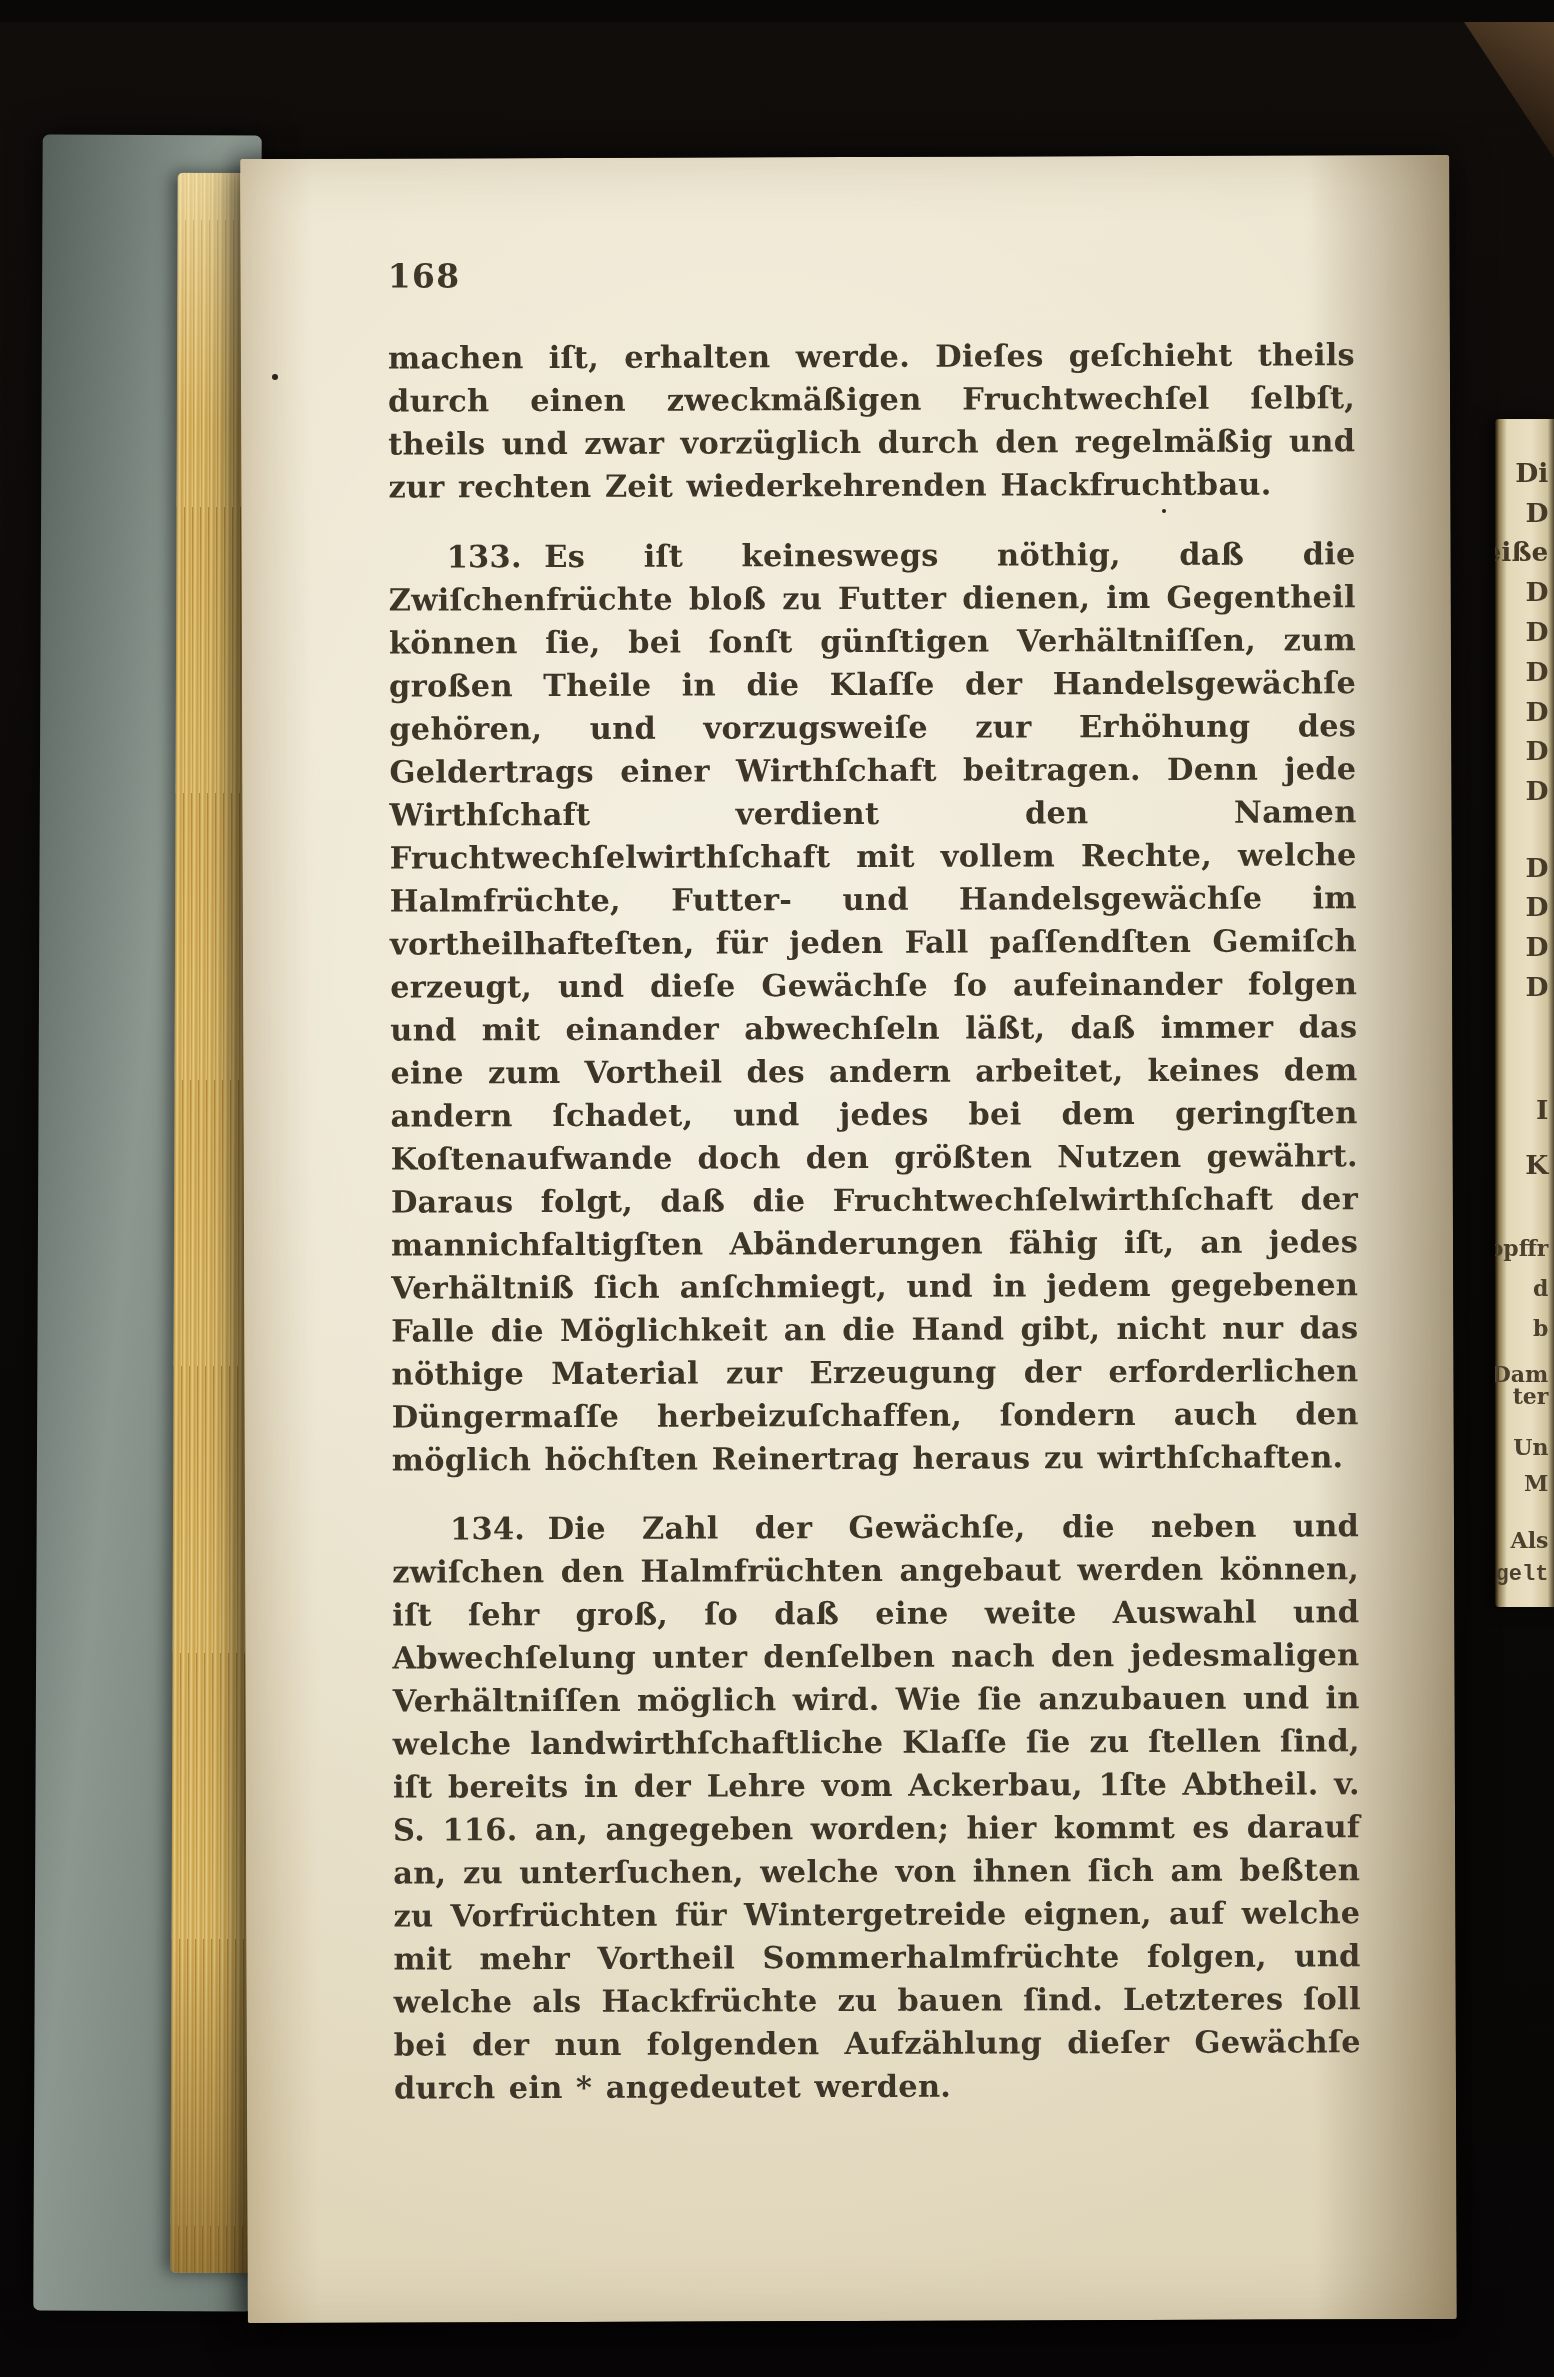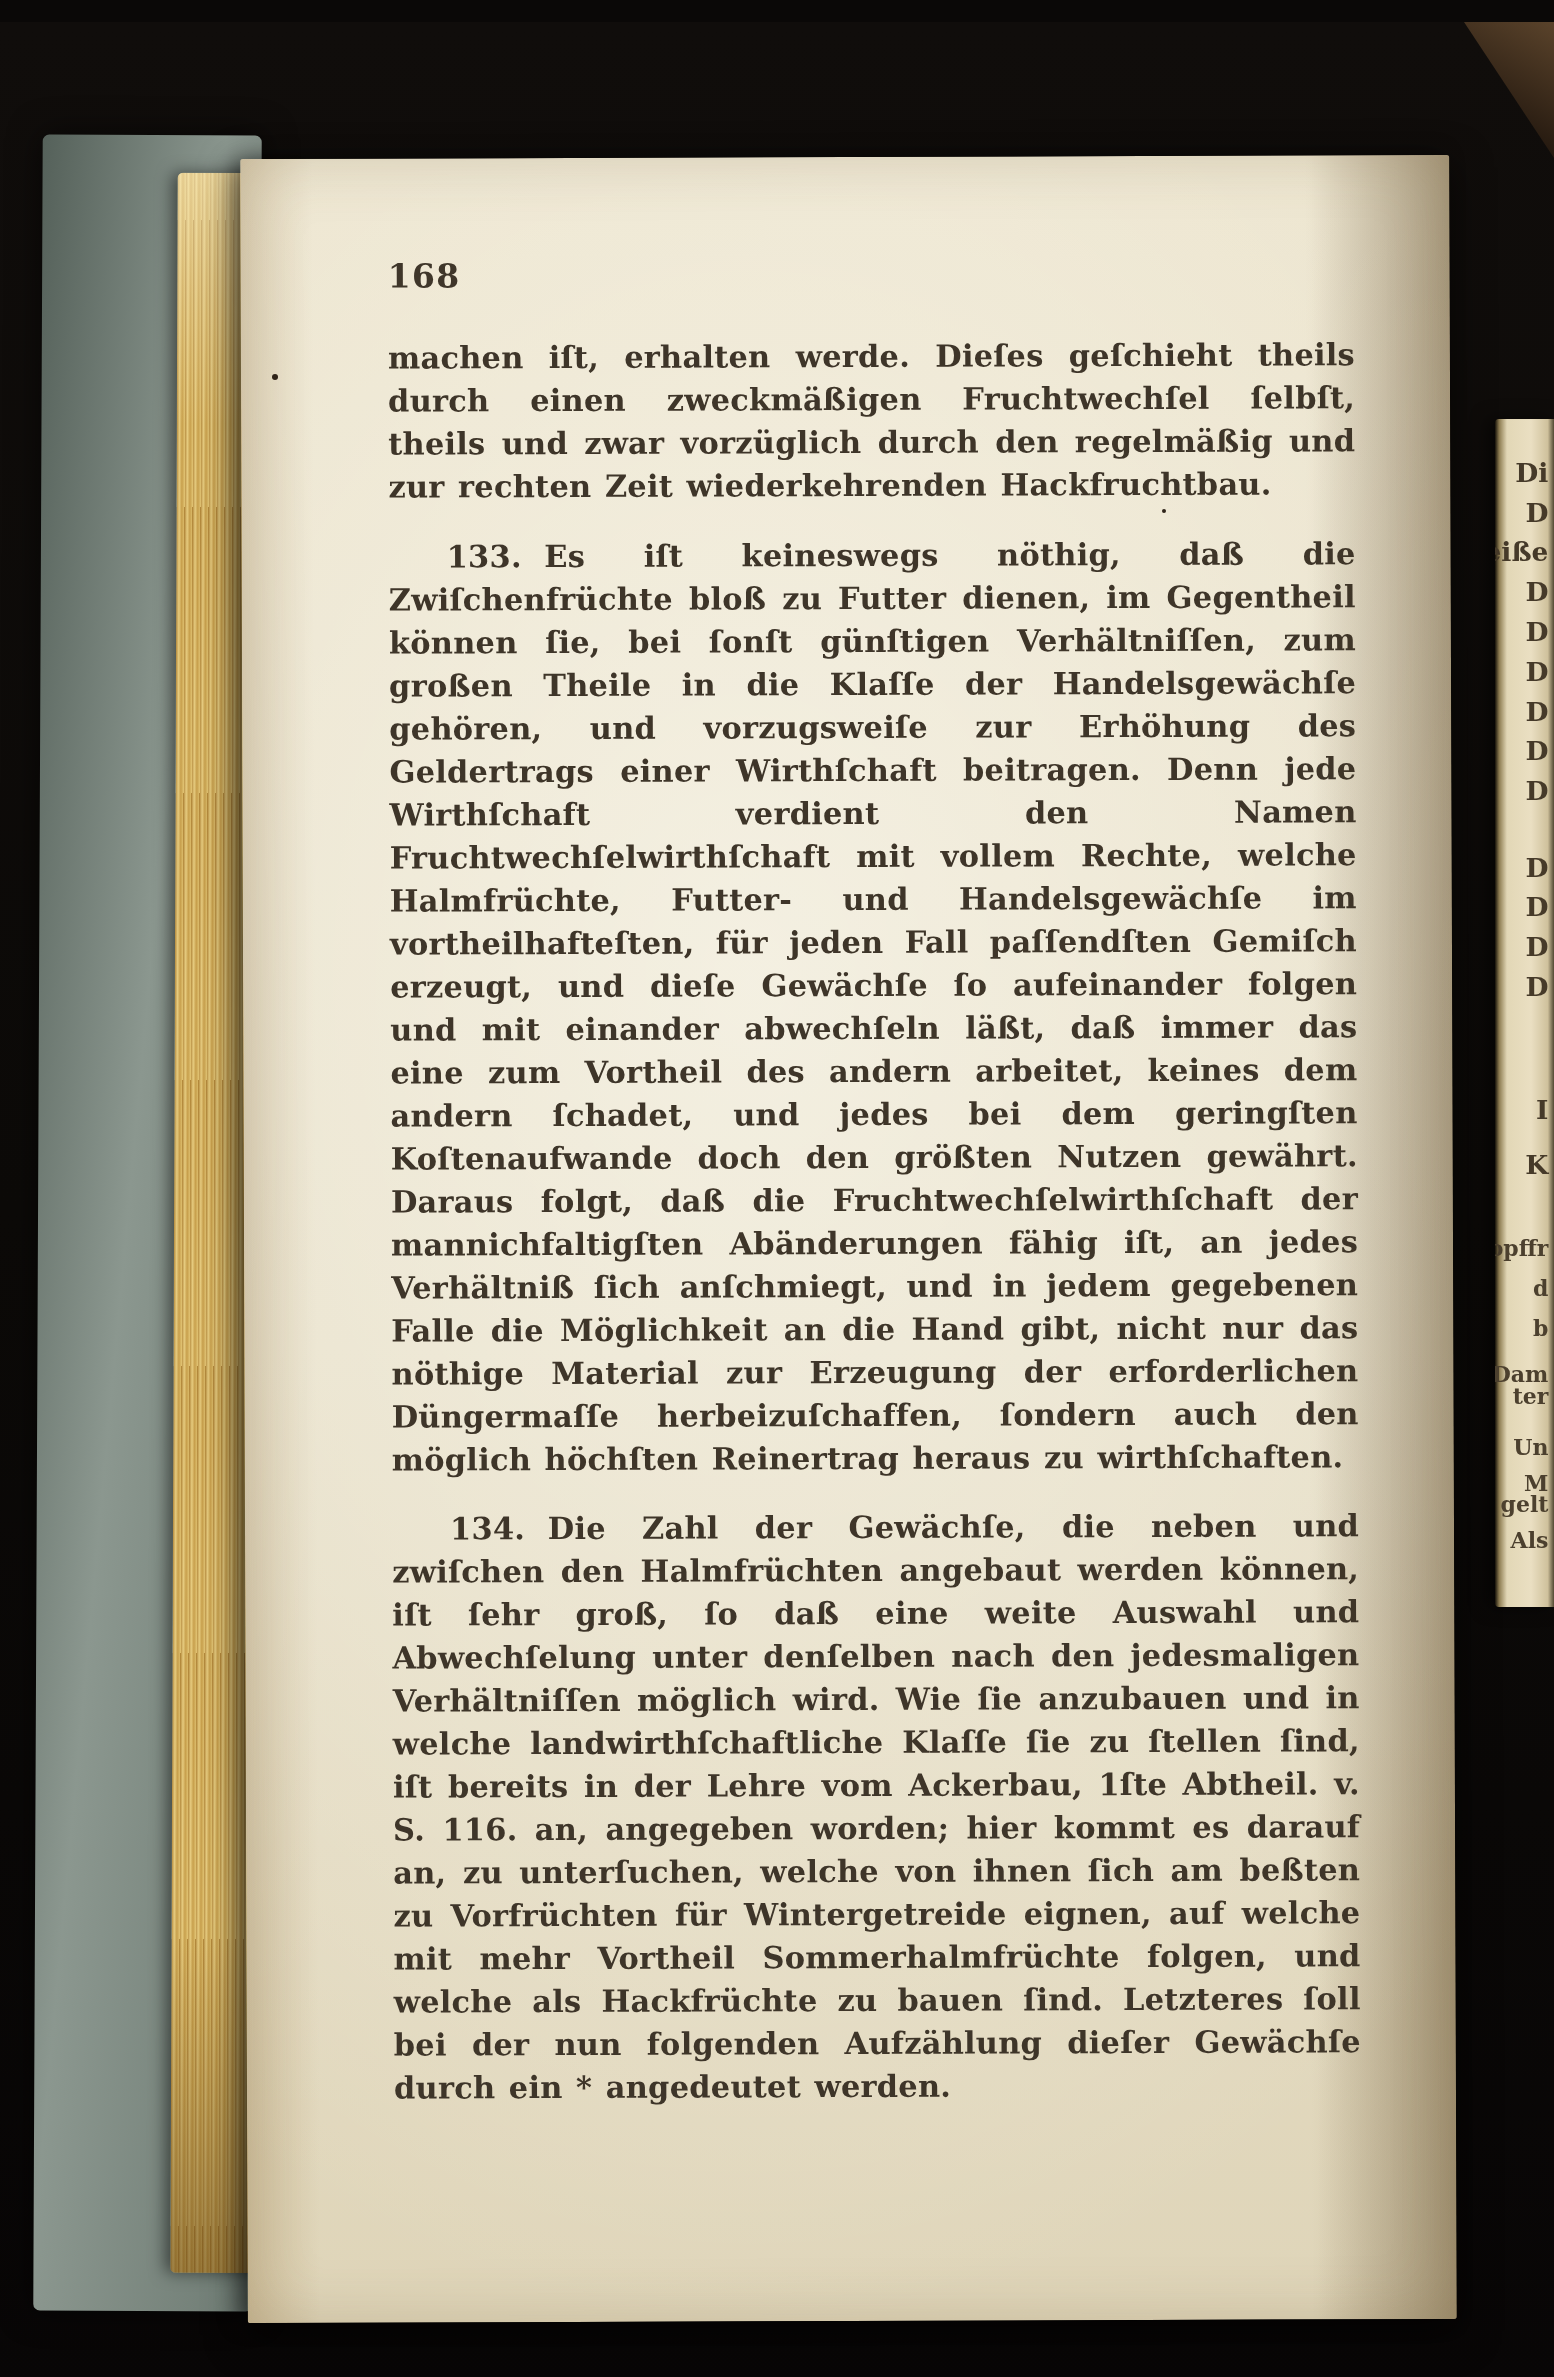--- a/index.html
+++ b/index.html
@@ -138,21 +138,21 @@
       <span class="frag" style="top: 675px;">I</span>
       <span class="frag" style="top: 730px;">K</span>
       <span class="frag" style="top: 816px;">Kopffr</span>
       <span class="frag" style="top: 856px;">d</span>
       <span class="frag" style="top: 896px;">b</span>
       <span class="frag" style="top: 942px;">Dam</span>
       <span class="frag" style="top: 964px;">ter</span>
       <span class="frag" style="top: 1015px; text-align: center;">Un</span>
       <span class="frag" style="top: 1051px;">M</span>
       <span class="frag" style="top: 1108px;">Als</span>
-      <span class="frag" style="top: 1072px;">gelt</span>
+      <span class="frag" style="top: 1143px; font-family: Liberation Mono, monospace;">gelt</span>
       <span class="frag" style="top: 1194px;">1</span>
       <span class="frag" style="top: 1234px;">teteten</span>
       <span class="frag" style="top: 1274px;">ander</span>
       <span class="frag" style="top: 1313px;">geſchie</span>
       <span class="frag" style="top: 1353px;">in der</span>
       <span class="frag" style="top: 1420px;">1</span>
       <span class="frag" style="top: 1459px;">Schlag</span>
       <span class="frag" style="top: 1499px;">dieſen</span>
     </div>
 

